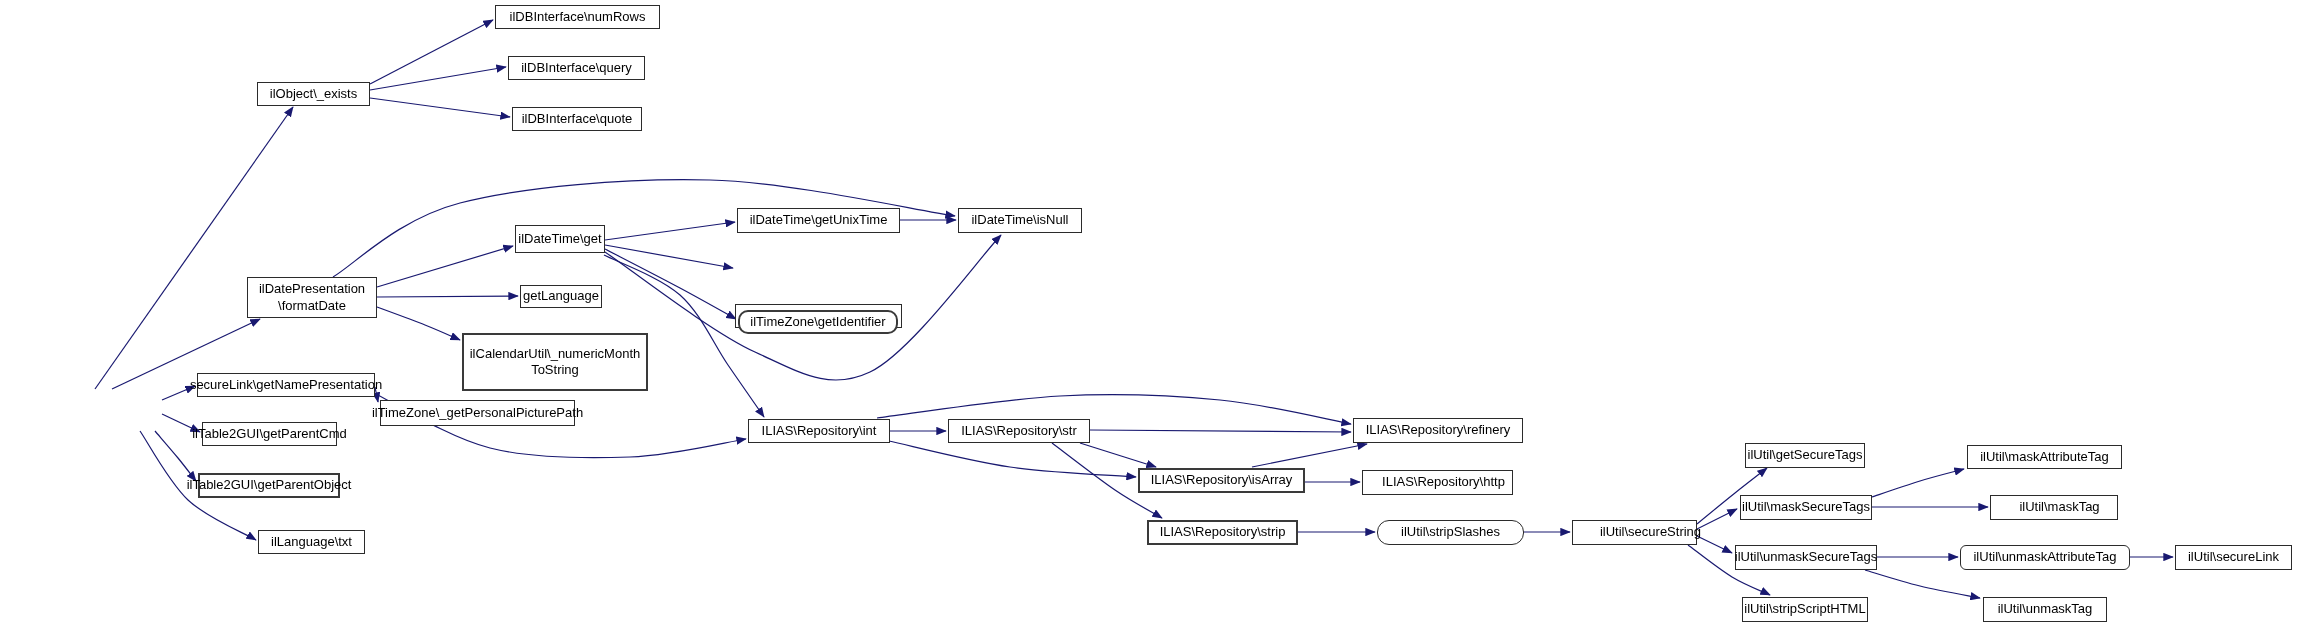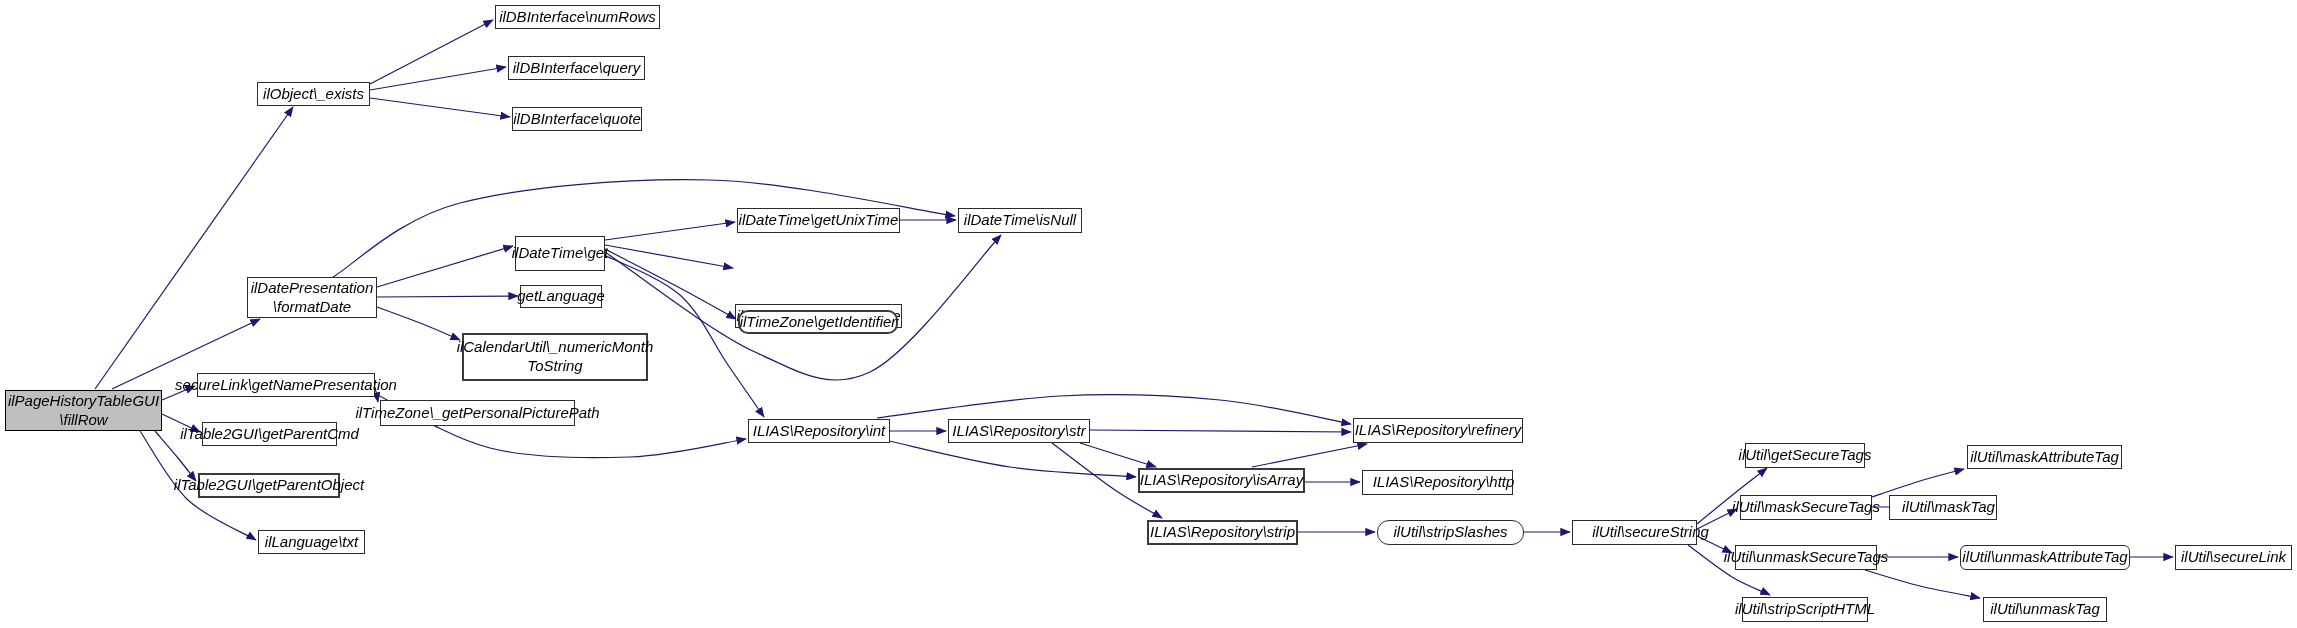--- a/index.html
+++ b/index.html
@@ -12,24 +12,23 @@
   }
   #edge-layer{position:absolute;left:0;top:0;width:2297px;height:628px;}
   #node-layer{position:absolute;left:0;top:0;width:2297px;height:628px;}
   .node{
     position:absolute;
     box-sizing:border-box;
     border:1px solid #2b2b2b;
     background:#ffffff;
     color:#000000;
     display:flex;flex-direction:column;align-items:center;justify-content:center;
-    font-size:15px;line-height:1.25;
+    font-size:13px;line-height:1.25;
     white-space:nowrap;text-align:center;
     cursor:pointer;
-    font-style:italic;
   }
   .node.thick{border-width:2px;border-color:#3a3a3a;}
   .node.root{background:#bfbfbf;border:1.5px solid #000000;}
   .edge{fill:none;stroke-width:1.2px;}
 </style>
 </head>
 <body>
 
 <div id="canvas">
   <svg id="edge-layer" xmlns="http://www.w3.org/2000/svg" viewBox="0 0 2297 628">
@@ -75,47 +74,43 @@
         <path class="edge" d="M1697,536 L1732,553" stroke="#191970" marker-end="url(#arrowhead)"></path>
         <path class="edge" d="M1688,545 C1695.3,550.3 1718.3,568.7 1732,577 C1745.7,585.3 1763.7,592.0 1770,595" stroke="#191970" marker-end="url(#arrowhead)"></path>
         <path class="edge" d="M1872,497 C1880.0,494.3 1904.7,485.7 1920,481 C1935.3,476.3 1956.7,471.0 1964,469" stroke="#191970" marker-end="url(#arrowhead)"></path>
         <path class="edge" d="M1872,507 L1988,507" stroke="#191970" marker-end="url(#arrowhead)"></path>
         <path class="edge" d="M1877,557 L1958,557" stroke="#191970" marker-end="url(#arrowhead)"></path>
         <path class="edge" d="M1865,570 C1874.2,572.7 1900.8,581.3 1920,586 C1939.2,590.7 1970.0,596.0 1980,598" stroke="#191970" marker-end="url(#arrowhead)"></path>
         <path class="edge" d="M2130,557 L2173,557" stroke="#191970" marker-end="url(#arrowhead)"></path>
       </g>
   </svg>
   <div id="node-layer">
-      <div class="node root" style="left: 5px; top: 390px; width: 157px; height: 41px;">
-        <span>ilPageHistoryTableGUI</span>
-        <span>\fillRow</span>
-      </div>
       <div class="node" style="left: 257px; top: 82px; width: 113px; height: 24px;">
         <span>ilObject\_exists</span>
       </div>
       <div class="node" style="left: 495px; top: 5px; width: 165px; height: 24px;">
         <span>ilDBInterface\numRows</span>
       </div>
       <div class="node" style="left: 508px; top: 56px; width: 137px; height: 24px;">
         <span>ilDBInterface\query</span>
       </div>
       <div class="node" style="left: 512px; top: 107px; width: 130px; height: 24px;">
         <span>ilDBInterface\quote</span>
       </div>
       <div class="node" style="left: 247px; top: 277px; width: 130px; height: 41px;">
         <span>ilDatePresentation</span>
         <span>\formatDate</span>
       </div>
-      <div class="node" style="left: 515px; top: 236px; width: 90px; height: 35px;">
+      <div class="node" style="left: 515px; top: 225px; width: 90px; height: 28px;">
         <span>ilDateTime\get</span>
       </div>
       <div class="node" style="left: 520px; top: 285px; width: 82px; height: 23px;">
         <span>getLanguage</span>
       </div>
-      <div class="node thick" style="left: 462px; top: 333px; width: 186px; height: 48px; align-items: center;">
+      <div class="node thick" style="left: 462px; top: 333px; width: 186px; height: 58px; align-items: center;">
         <span>ilCalendarUtil\_numericMonth</span>
         <span>ToString</span>
       </div>
       <div class="node" style="left: 197px; top: 373px; width: 178px; height: 24px;">
         <span>secureLink\getNamePresentation</span>
       </div>
       <div class="node" style="left: 202px; top: 422px; width: 135px; height: 24px;">
         <span>ilTable2GUI\getParentCmd</span>
       </div>
       <div class="node thick" style="left: 198px; top: 473px; width: 142px; height: 25px;">
@@ -171,21 +166,21 @@
       </div>
       <div class="node" style="left: 1735px; top: 545px; width: 142px; height: 25px;">
         <span>ilUtil\unmaskSecureTags</span>
       </div>
       <div class="node" style="left: 1742px; top: 597px; width: 126px; height: 25px;">
         <span>ilUtil\stripScriptHTML</span>
       </div>
       <div class="node" style="left: 1967px; top: 445px; width: 155px; height: 24px;">
         <span>ilUtil\maskAttributeTag</span>
       </div>
-      <div class="node" style="left: 1889px; top: 495px; width: 108px; height: 25px; padding-left: 11px;">
+      <div class="node" style="left: 1990px; top: 495px; width: 128px; height: 25px; padding-left: 11px;">
         <span>ilUtil\maskTag</span>
       </div>
       <div class="node" style="left: 1960px; top: 545px; width: 170px; height: 25px; border-radius: 6px;">
         <span>ilUtil\unmaskAttributeTag</span>
       </div>
       <div class="node" style="left: 1983px; top: 597px; width: 124px; height: 25px;">
         <span>ilUtil\unmaskTag</span>
       </div>
       <div class="node" style="left: 2175px; top: 545px; width: 117px; height: 25px;">
         <span>ilUtil\secureLink</span>

